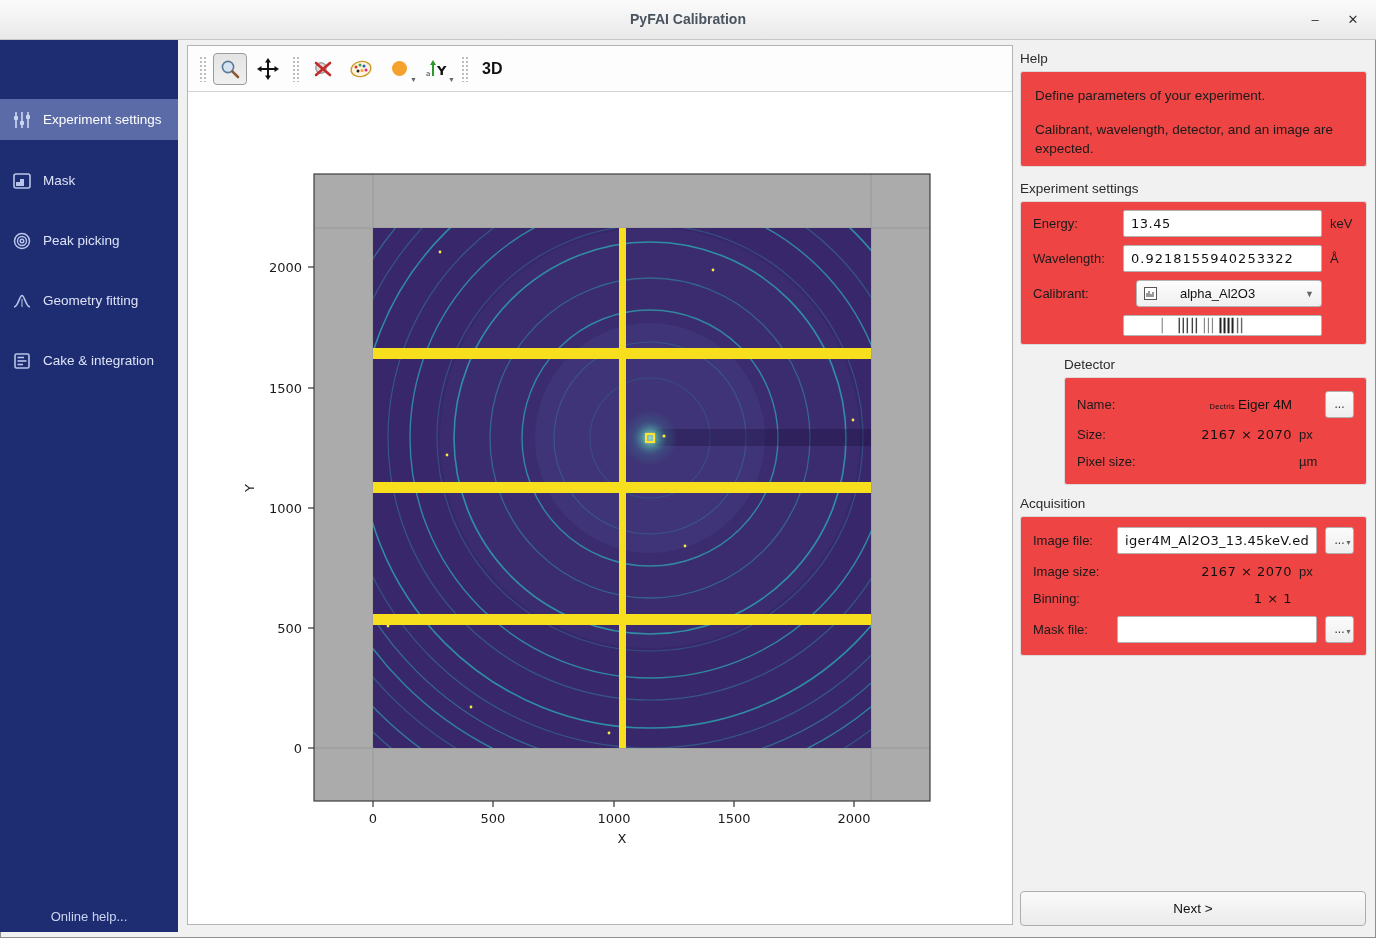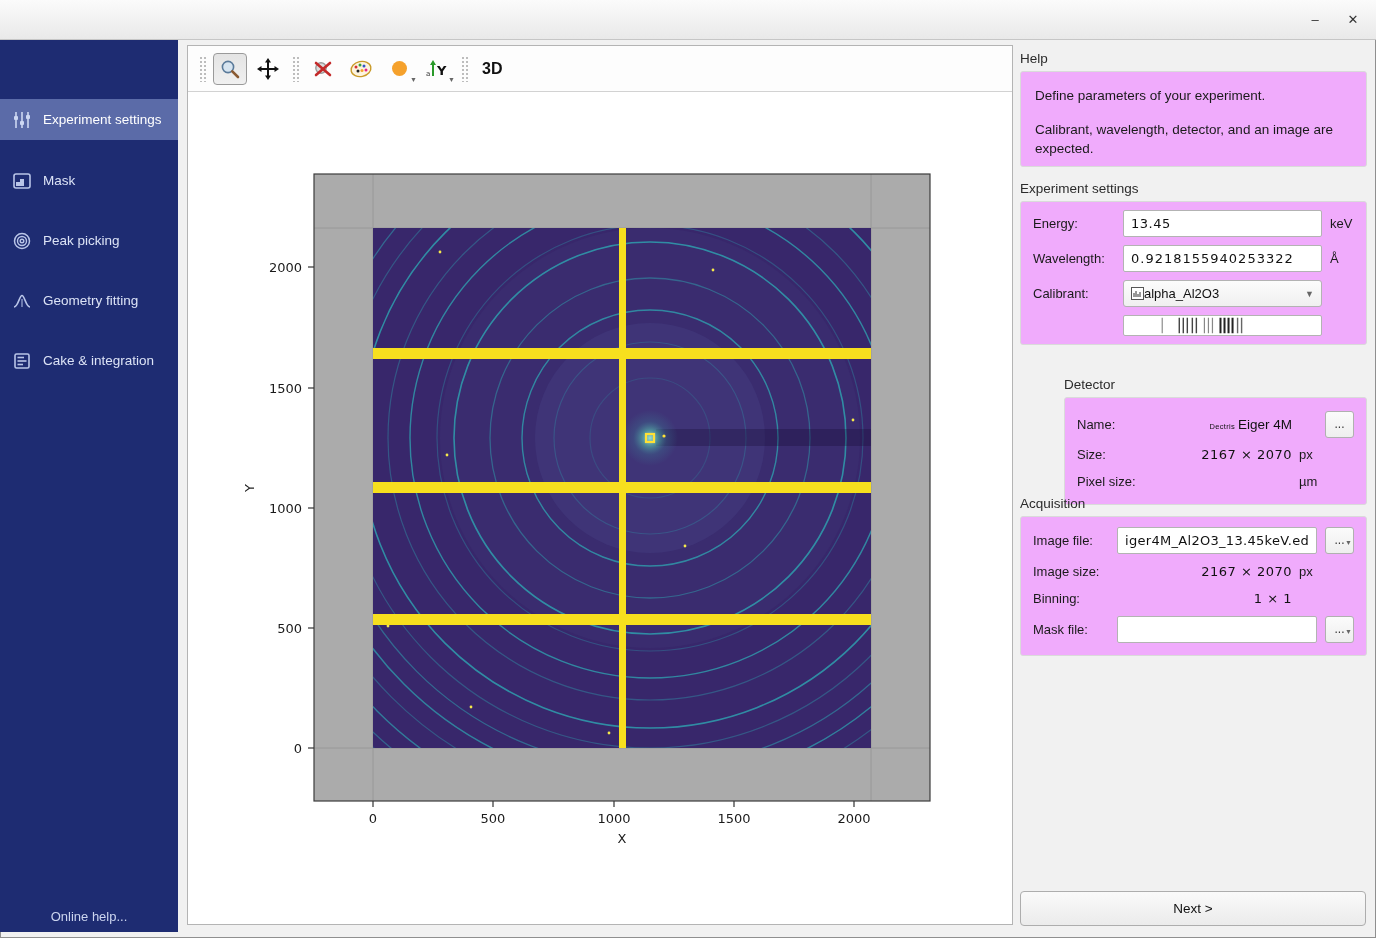--- a/index.html
+++ b/index.html
@@ -76,38 +76,38 @@
   .tb-3d { font-size:16px; font-weight:bold; color:#111; padding:0 6px; }
   .orange-dot { width:15px; height:15px; border-radius:50%; background:#f5a12c; }
 
   .figure-svg { position:absolute; left:0; top:46px; }
 
   
   .right-panel { position:absolute; left:1020px; top:45px; width:347px; height:880px; }
   .section { position:absolute; left:0; width:347px; }
   .sec-label { font-size:13.5px; color:#2b2b2b; height:20px; }
   .group-box {
-    background:#f0abfc; border:1px solid #dadada; border-radius:3px;
+    background:#ef4444; border:1px solid #dadada; border-radius:3px;
     padding:8px 12px;
   }
   .help-box p { font-size:13.5px; color:#1a1a1a; margin:6px 0 14px 2px; line-height:1.45; }
   .help-box p:last-child { margin-bottom:4px; }
 
   .form-row { display:flex; align-items:center; height:35px; }
   .form-row .lbl { flex:0 0 90px; font-size:13px; color:#1a1a1a; }
   .form-row .unit { flex:0 0 32px; padding-left:8px; font-size:13px; color:#1a1a1a; }
   .qt-input {
     flex:1; height:27px; border:1px solid #b3b3b3; border-radius:2px;
     background:#ffffff; font-family:"DejaVu Sans",sans-serif; font-size:13px; color:#111;
     text-align:left; padding:0 7px; letter-spacing:0.5px; min-width:0;
   }
   .combo {
     flex:1; height:27px; border:1px solid #b3b3b3; border-radius:3px;
     background:linear-gradient(#fcfcfc,#f0f0f0);
-    display:flex; align-items:center; padding:4px 7px; gap:0;
+    display:flex; align-items:center; padding:4px 7px; gap:23px;margin-left:13px;
   }
   .combo-text { flex:1; font-size:13px; color:#111; }
   .combo-arrow { font-size:9px; color:#666; }
   .ring-preview {
     flex:1; height:21px; border:1px solid #b3b3b3; border-radius:2px; background:#fff;
   }
   .val-row { display:flex; align-items:center; height:27px; }
   .val-row .lbl { flex:0 0 90px; font-size:13px; color:#1a1a1a; }
   .val-row .val { flex:1; text-align:right; font-family:"DejaVu Sans",sans-serif; font-size:13px; color:#111; letter-spacing:0.5px; }
   .val-row .unit { flex:0 0 26px; padding-left:7px; font-size:13px; color:#1a1a1a; }
@@ -128,20 +128,21 @@
     background:linear-gradient(#fafafa,#ebebeb);
     font-size:13.5px; color:#111; text-align:center; line-height:33px;
   }
 
   svg text { font-family:"DejaVu Sans", sans-serif; }
 </style>
 </head>
 <body>
 
 <div class="titlebar">
+  <div class="title">PyFAI Calibration</div>
   <div class="winbtn min">–</div>
   <div class="winbtn close">✕</div>
 </div>
 
 <div class="sidebar">
 
   <div class="side-item selected" style="top:59px;">
     <svg class="side-icon" viewBox="0 0 20 20">
       <g stroke="#cdd7f2" stroke-width="1.6">
         <line x1="4" y1="2" x2="4" y2="18"></line>
@@ -448,21 +449,21 @@
           <g stroke="#666" stroke-width="1.4">
               <line x1="113" y1="2" x2="113" y2="19"></line>
               <line x1="117" y1="2" x2="117" y2="19"></line>
             </g>
         </svg>
         <span class="unit"></span>
       </div>
     </div>
   </div>
 
-  <div class="section" style="top:332px;padding-left:44px;">
+  <div class="section" style="top:312px;padding-left:44px;">
     <div class="sec-label">Detector</div>
     <div class="group-box" style="height:108px; padding-top:10px;">
       <div class="val-row" style="height:33px;">
         <span class="lbl">Name:</span>
         <span class="val" style="font-family:'Liberation Sans',sans-serif; letter-spacing:0;">
           <span class="brand">Dectris</span><span style="font-size:13.5px;">Eiger 4M</span>
         </span>
         <span class="unit"></span>
         <span class="btncol">
             <button class="dots-btn">...</button>

